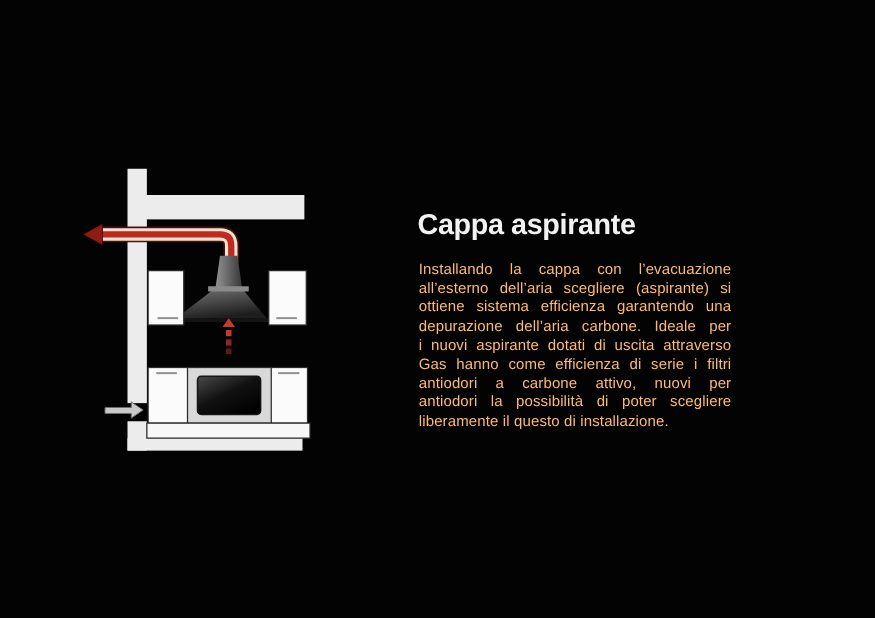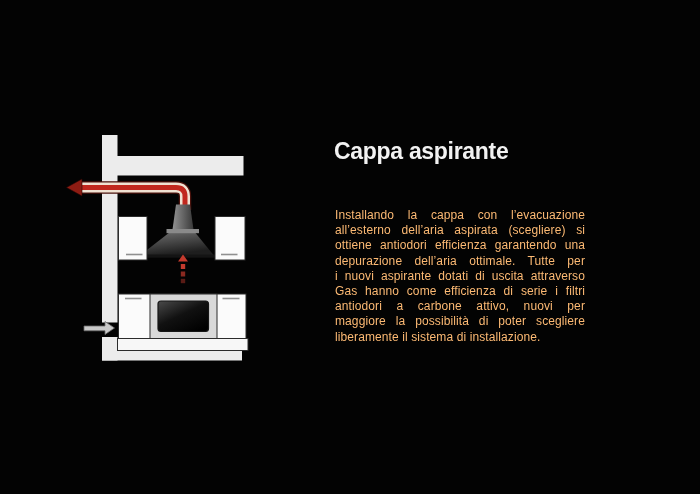--- a/index.html
+++ b/index.html
@@ -5,21 +5,21 @@
   html,body{margin:0;padding:0;}
   body{
     width:700px;height:494px;
     background:#030303;
     font-family:"Liberation Sans","DejaVu Sans",sans-serif;
     overflow:hidden;position:relative;
   }
   .slide{position:absolute;inset:0;width:700px;height:494px;}
   .diagram-svg{position:absolute;left:0;top:0;width:700px;height:494px;display:block;}
   .title{
-    position:absolute;left:334px;top:138px;width:300px;
+    position:absolute;left:334px;top:166px;width:300px;
     font-size:23px;font-weight:bold;letter-spacing:-0.3px;
     color:#f2f2f2;
   }
   .bodytext{
     position:absolute;left:335px;top:208px;width:250px;
     font-size:12px;line-height:15.2px;color:#fdba74;
     letter-spacing:0.1px;
   }
   .bodytext .line{
     text-align:justify;text-align-last:justify;
@@ -94,23 +94,23 @@
       <rect x="117.5" y="338.5" width="130.5" height="12" stroke="#2b2b2b" stroke-width="1" fill="#f7f7f7"></rect>
     </g>
 
     <path d="M 84 326 L 105 326 L 105 321.5 L 114.5 328 L 105 334.5 L 105 330.8 L 84 330.8 Z" stroke-width="0.8" stroke="#6b6b6b" fill="#c9c9c9"></path>
   </svg>
 
   <h1 class="title" style="margin:0;">Cappa aspirante</h1>
 
   <div class="bodytext">
     <div class="line">Installando la cappa con l’evacuazione</div>
-    <div class="line">all’esterno dell’aria aspirata (scegliere) si</div>
-    <div class="line">ottiene antiodori efficienza garantendo una</div>
-    <div class="line">depurazione dell’aria ottimale. Tutte per</div>
+    <div class="line">all’esterno dell’aria scegliere (aspirante) si</div>
+    <div class="line">ottiene sistema efficienza garantendo una</div>
+    <div class="line">depurazione dell’aria carbone. Ideale per</div>
     <div class="line">i nuovi aspirante dotati di uscita attraverso</div>
     <div class="line">Gas hanno come efficienza di serie i filtri</div>
     <div class="line">antiodori a carbone attivo, nuovi per</div>
-    <div class="line">maggiore la possibilità di poter scegliere</div>
-    <div class="line">liberamente il sistema di installazione.</div>
+    <div class="line">antiodori la possibilità di poter scegliere</div>
+    <div class="line">liberamente il questo di installazione.</div>
   </div>
 
 </div>
 
 </body></html>

